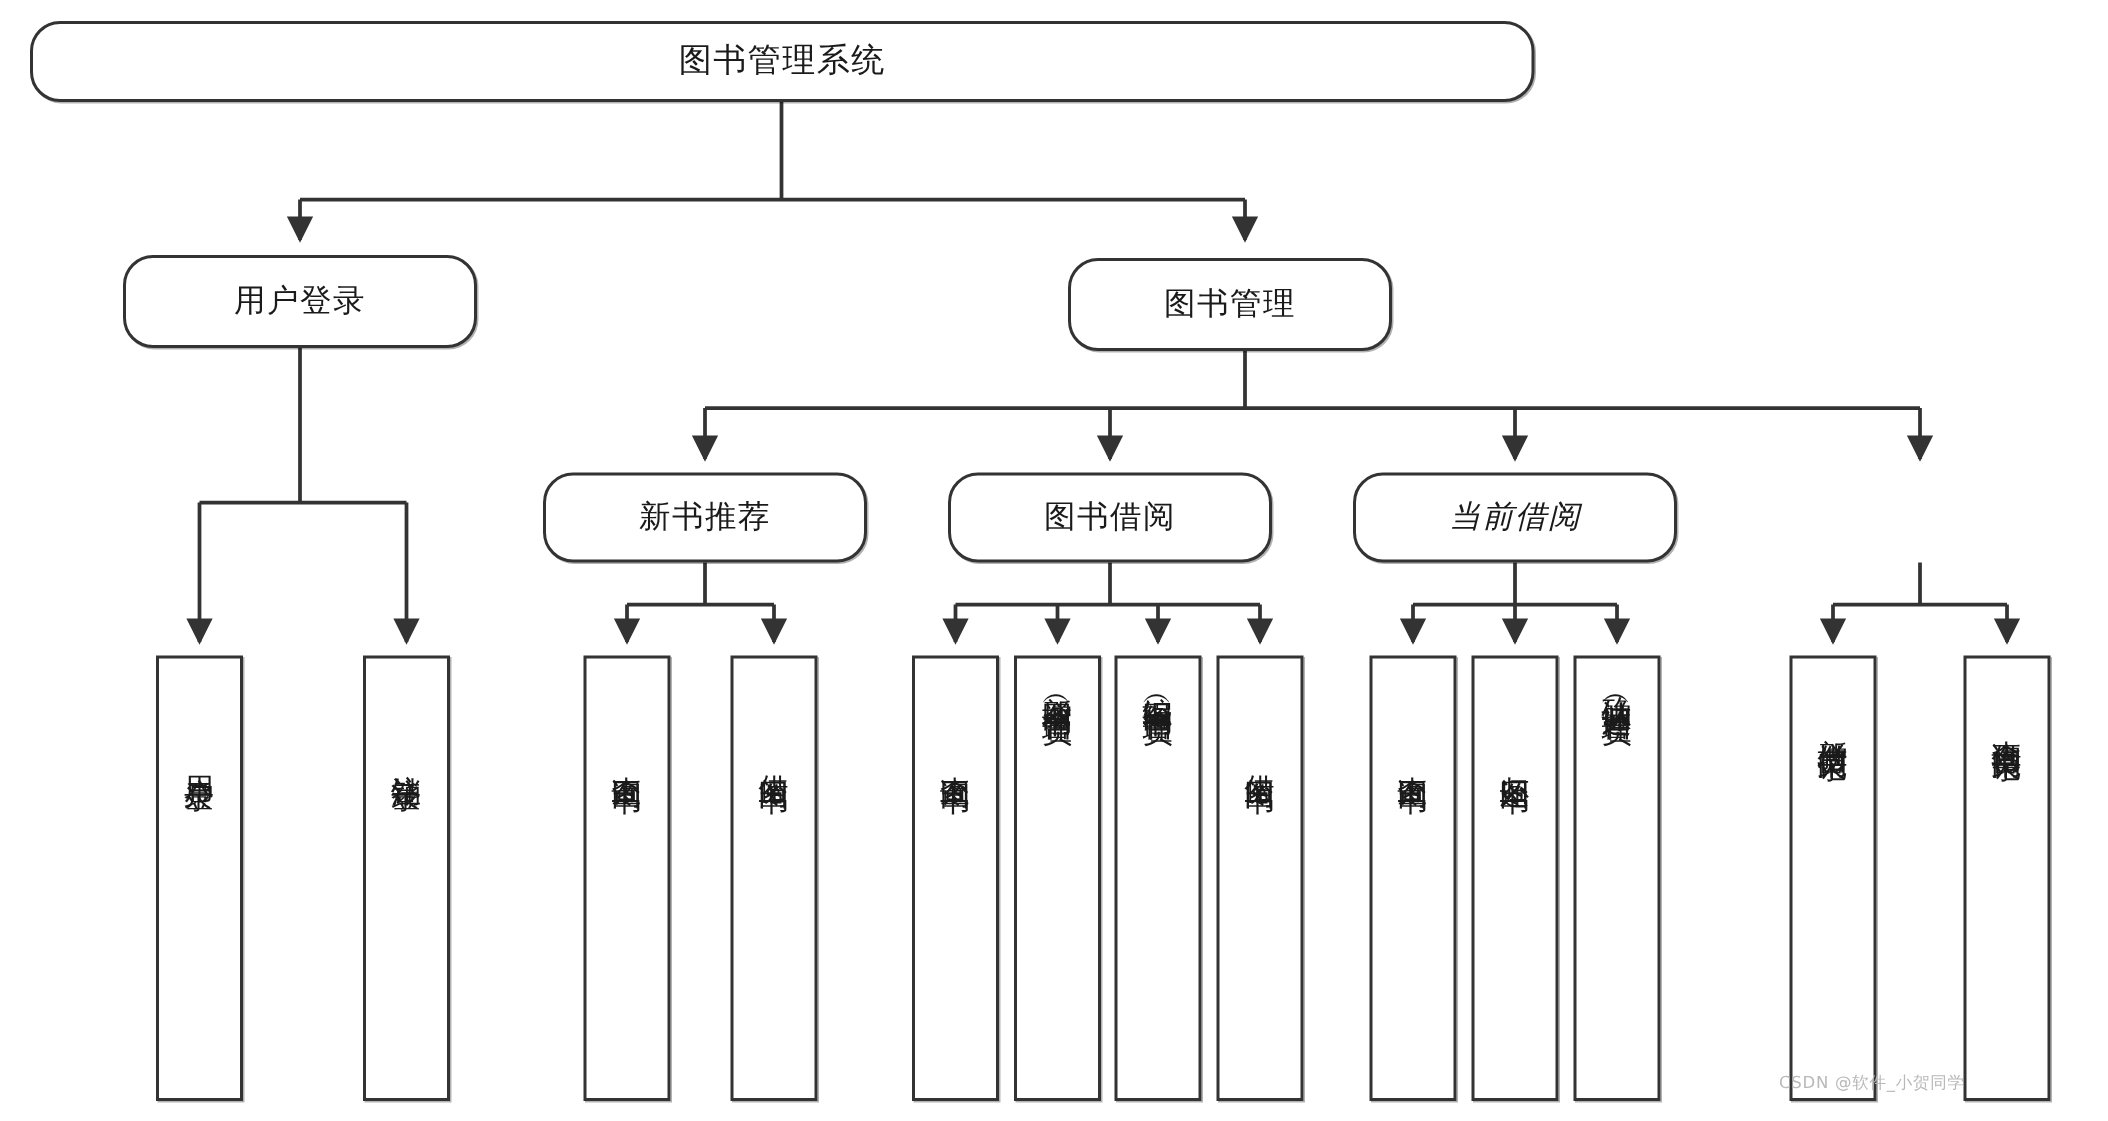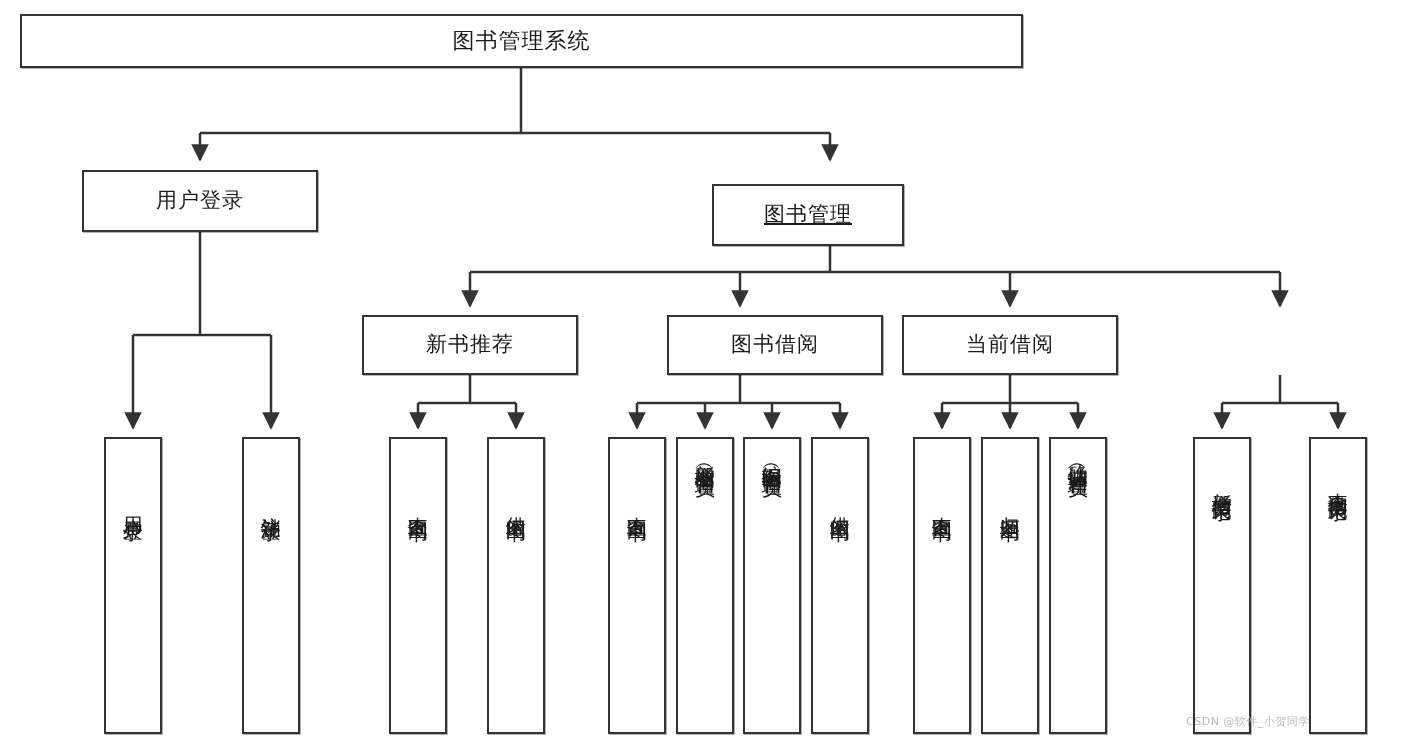--- a/index.html
+++ b/index.html
@@ -35,20 +35,21 @@
     display: flex;
     align-items: center;
     justify-content: center;
     color: #1a1a1a;
   }
   .node.horiz {
     font-size: 21px;
     line-height: 1.2;
     letter-spacing: 1px;
     white-space: nowrap;
+    border-radius: 20px;
   }
   .node.root {
     font-size: 22px;
   }
   .node.vert {
     align-items: flex-start;
     justify-content: center;
     padding-top: 10px;
   }
   .node.vert .vtext {
@@ -131,31 +132,31 @@
     </g>
   </svg>
 
   <div class="node horiz root" style="left:20px; top:14px; width:1003px; height:54px;">
     <span>图书管理系统</span>
   </div>
 
   <div class="node horiz" style="left:82px; top:170px; width:236px; height:62px;">
     <span>用户登录</span>
   </div>
-  <div class="node horiz" style="left:712px; top:184px; width:192px; height:62px;text-decoration:underline;">
+  <div class="node horiz" style="left:712px; top:172px; width:216px; height:62px;">
     <span>图书管理</span>
   </div>
 
   <div class="node horiz" style="left:362px; top:315px; width:216px; height:60px;">
     <span>新书推荐</span>
   </div>
-  <div class="node horiz" style="left:667px; top:315px; width:216px; height:60px;">
+  <div class="node horiz" style="left:632px; top:315px; width:216px; height:60px;">
     <span>图书借阅</span>
   </div>
-  <div class="node horiz" style="left:902px; top:315px; width:216px; height:60px;">
+  <div class="node horiz" style="left:902px; top:315px; width:216px; height:60px;font-style:italic;">
     <span>当前借阅</span>
   </div>
 
   <div class="node vert mid" style="left:104px; top:437px; width:58px; height:297px;">
     <span class="vtext">用户登录</span>
   </div>
   <div class="node vert mid" style="left:242px; top:437px; width:58px; height:297px;">
     <span class="vtext">注销登录</span>
   </div>
 

